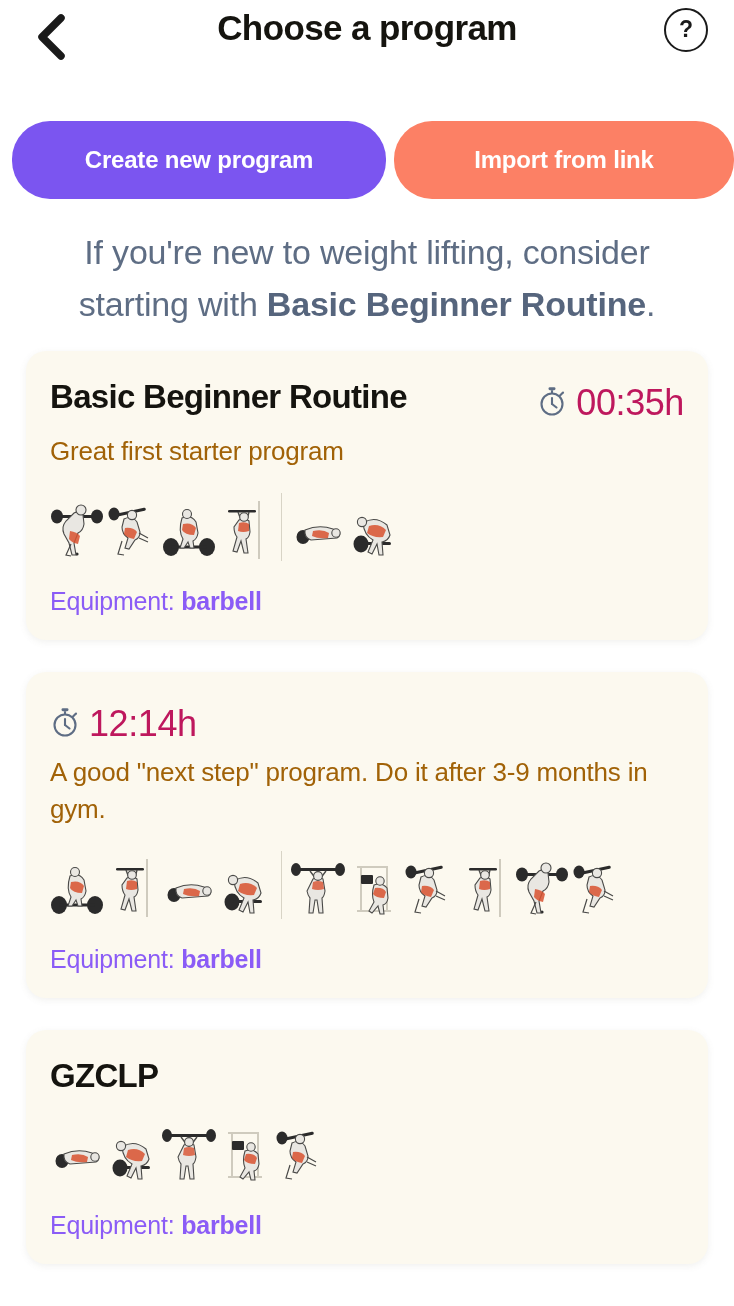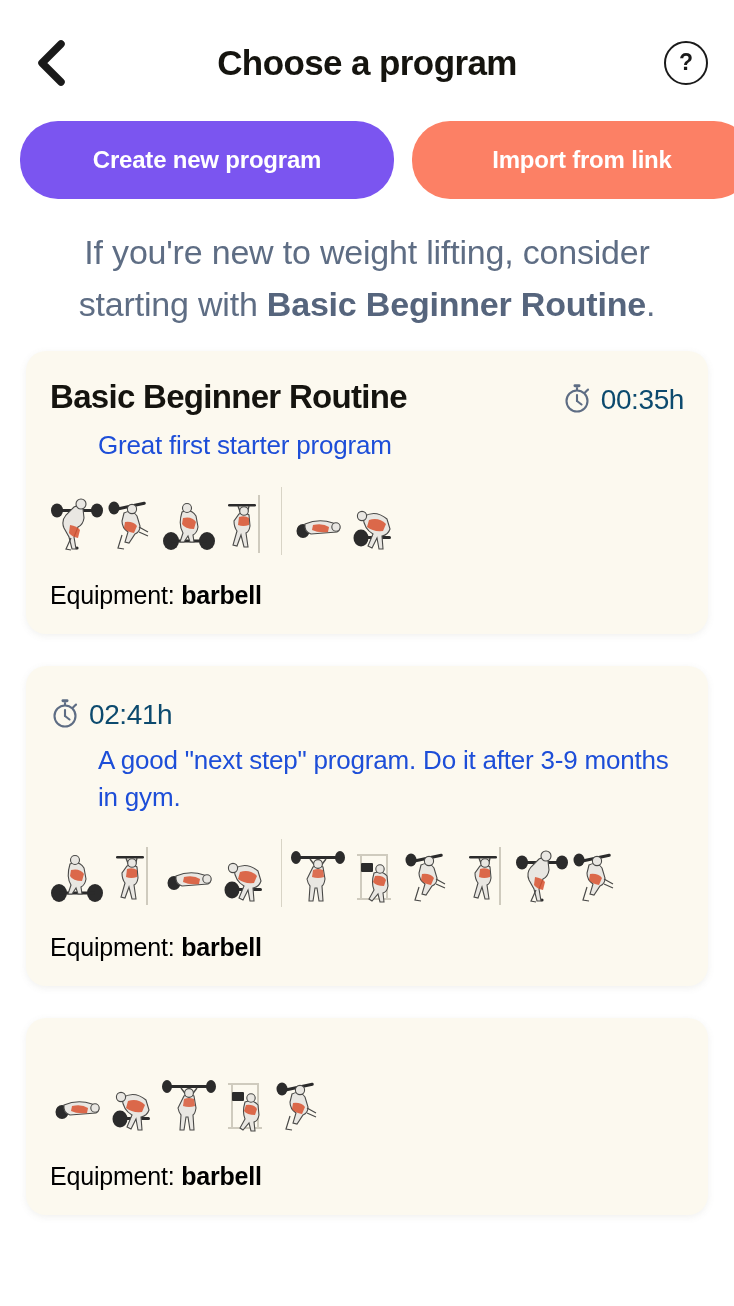--- a/index.html
+++ b/index.html
@@ -13,22 +13,21 @@
     background: #ffffff;
     font-family: "Liberation Sans", sans-serif;
     overflow: hidden;
     position: relative;
   }
 
   
   .header {
     height: 112px;
     display: flex;
-    align-items: center;
-    padding: 14px 26px 0 22px;
+    padding: 8px 26px 0 22px;
     position: relative;
   }
 
   .back-btn {
     width: 58px;
     height: 58px;
     display: flex;
     align-items: center;
     justify-content: center;
     cursor: pointer;
@@ -62,22 +61,22 @@
     color: #1a1a1a;
     cursor: pointer;
     flex: 0 0 auto;
     line-height: 1;
     padding-bottom: 1px;
   }
 
   
   .action-row {
     display: flex;
-    gap: 18px;
-    padding: 9px 0 0 20px;
+    gap: 8px;
+    padding: 9px 0 0 12px;
     overflow: hidden;
     white-space: nowrap;
   }
 
   .action-btn {
     border: none;
     border-radius: 38px;
     color: #ffffff;
     font-family: "Liberation Sans", sans-serif;
     font-size: 24px;
@@ -137,32 +136,31 @@
   }
 
   .card-duration {
     display: flex;
     align-items: center;
     gap: 9px;
     flex: 0 0 auto;
     padding-top: 3px;
   }
   .card-duration .dur-text {
-    font-size: 28px;
-    color: #0c4a6e;
+    font-size: 36px;
+    color: #be185d;
     letter-spacing: -0.4px;
   }
 
   .card-desc {
     margin-top: 9px;
     font-size: 26px;
     line-height: 1.44;
-    color: #1d4ed8;
+    color: #a16207;
     letter-spacing: -0.2px;
-    margin-left: 48px;
   }
 
   
   .thumb-strip {
     margin-top: 22px;
     display: flex;
     align-items: flex-end;
     gap: 2px;
     height: 68px;
     overflow: hidden;
@@ -181,21 +179,21 @@
     width: 1px;
     align-self: stretch;
     background: #D8D4C6;
     flex: 0 0 auto;
     margin: 0 7px;
   }
 
   .equipment {
     margin-top: 26px;
     font-size: 25px;
-    color: #000000;
+    color: #8b5cf6;
     letter-spacing: -0.2px;
   }
   .equipment b { font-weight: bold; }
 </style>
 </head>
 <body>
 
 <div class="header">
   <div class="back-btn">
     <span>
@@ -308,21 +306,21 @@
       <div class="card-top">
         <div class="card-duration">
           <span><svg width="30" height="32" viewBox="0 0 30 32" fill="none" aria-hidden="true">
               <circle cx="15" cy="19" r="10.5" stroke="#5E6D84" stroke-width="2.1"></circle>
               <path d="M15 19 v-6" stroke="#5E6D84" stroke-width="2.1" stroke-linecap="round"></path>
               <path d="M15 19 l4.5 3.5" stroke="#5E6D84" stroke-width="2.1" stroke-linecap="round"></path>
               <rect x="11.5" y="2.2" width="7" height="3" rx="1.4" fill="#5E6D84"></rect>
               <path d="M15 5.2 v3.2" stroke="#5E6D84" stroke-width="2.1"></path>
               <path d="M23 10.5 l3-3" stroke="#5E6D84" stroke-width="2.1" stroke-linecap="round"></path>
             </svg></span>
-          <span class="dur-text">02:41h</span>
+          <span class="dur-text">12:14h</span>
         </div>
       </div>
       <div class="card-desc">A good "next step" program. Do it after 3-9 months in gym.</div>
       <div class="thumb-strip">
         <div class="thumb">
           <svg viewBox="0 0 54 64" aria-hidden="true">
       <ellipse cx="9" cy="50" rx="8" ry="9" fill="#2B2B2B"></ellipse>
       <ellipse cx="45" cy="50" rx="8" ry="9" fill="#2B2B2B"></ellipse>
       <rect x="9" y="48.5" width="36" height="3" rx="1.5" fill="#2B2B2B"></rect>
       <path d="M20 21 q9-4 14 4 l2 11 q-1 6-5 8 l1 7 h-4 l-2-6 l-4 6 h-4 l3-9 q-5-8-1-21 z" fill="#E9E7E2" stroke="#4A4A48" stroke-width="1.1"></path>
@@ -421,20 +419,21 @@
       <circle cx="26" cy="18" r="4.6" fill="#E9E7E2" stroke="#4A4A48" stroke-width="1.1"></circle>
       <path d="M33 36 l9 5 M33 41 l9 4" stroke="#4A4A48" stroke-width="1.2" fill="none"></path>
       <path d="M16 44 l-4 13 l6 1" fill="none" stroke="#4A4A48" stroke-width="1.2"></path>
           </svg>
         </div>
       </div>
       <div class="equipment"><span>Equipment: </span><b>barbell</b></div>
     </div>
     <div class="program-card">
       <div class="card-top">
+        <div class="card-title">GZCLP</div>
       </div>
       <div class="thumb-strip">
         <div class="thumb">
           <svg viewBox="0 0 54 64" aria-hidden="true">
       <ellipse cx="12" cy="40" rx="6.5" ry="7" fill="#2B2B2B"></ellipse>
       <rect x="12" y="38" width="28" height="3" rx="1.5" fill="#2B2B2B"></rect>
       <path d="M14 33 q14-6 28-1 l6 3 q2 4-2 6 l-26 2 q-7-2-6-10 z" fill="#E9E7E2" stroke="#4A4A48" stroke-width="1.1"></path>
       <path d="M22 34 q10-2 16 2 l-1 5 q-10 1-16-2 z" fill="#D8512F" opacity=".85"></path>
       <circle cx="45" cy="36" r="4.2" fill="#E9E7E2" stroke="#4A4A48" stroke-width="1.1"></circle>
           </svg>

